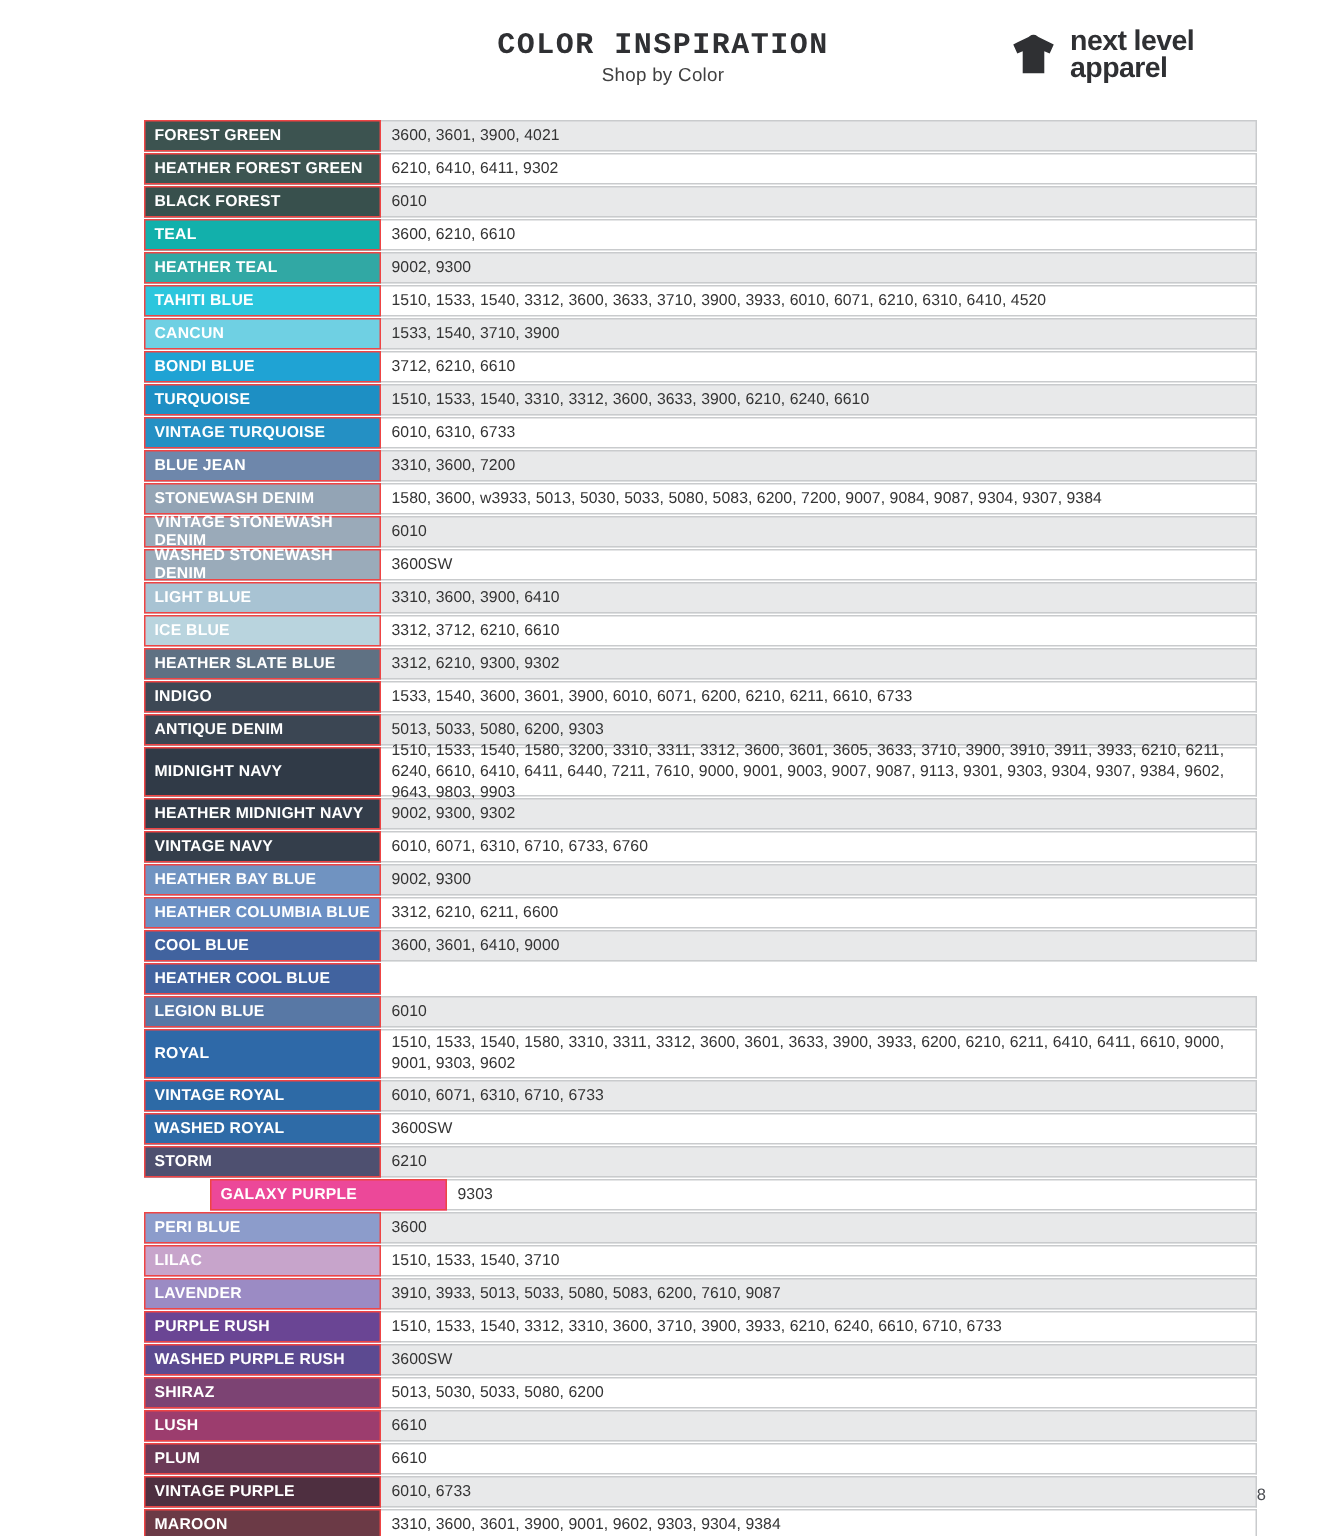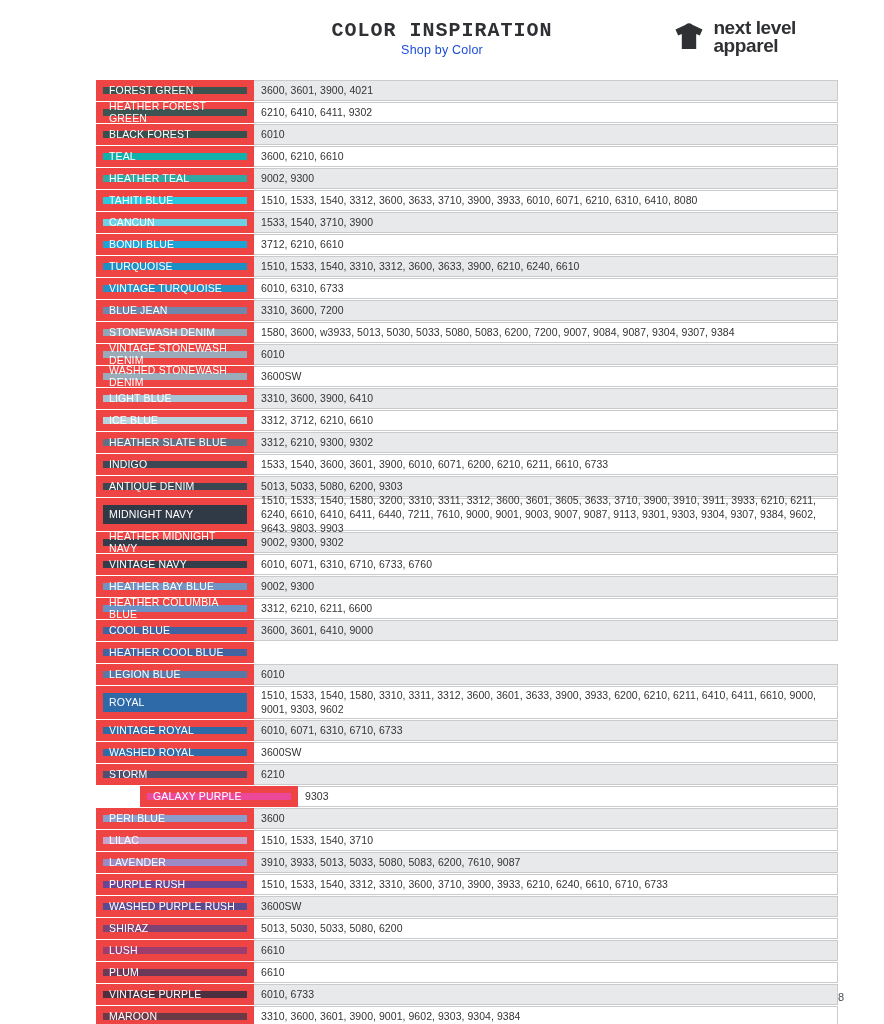--- a/index.html
+++ b/index.html
@@ -32,21 +32,21 @@
     font-size: 20px;
     font-weight: bold;
     letter-spacing: 1.0px;
     color: #2f3033;
     line-height: 1.05;
     margin: 0;
     font-family: Liberation Mono, monospace;
   }
   .doc-subtitle {
     font-size: 12.5px;
-    color: #1d4ed8;
+    color: #404040;
     letter-spacing: 0.2px;
     margin-top: 2px;
   }
   .brand {
     position: absolute;
     right: 88px;
     top: 19px;
     display: flex;
     align-items: center;
     gap: 7px;
@@ -75,27 +75,27 @@
     display: flex;
     align-items: stretch;
     border-bottom: 1px solid #ffffff;
   }
   .swatch {
     width: 158px;
     min-width: 158px;
     box-sizing: border-box;
     padding: 4px 6px 3px 6px;
     font-size: 10.5px;
-    font-weight: normal;
+    font-weight: bold;
     letter-spacing: 0.15px;
     color: #ffffff;
     display: flex;
     align-items: center;
     line-height: 1.1;
-    border: 7px solid #ef4444;
+    border: 1px solid #ef4444;
     text-transform: uppercase;
   }
   .styles-cell {
     flex: 1;
     box-sizing: border-box;
     padding: 4px 6px 3px 7px;
     font-size: 10.5px;
     color: #333333;
     display: flex;
     align-items: center;
@@ -156,21 +156,21 @@
     <div class="color-row row-h1">
       <div class="swatch" style="background: rgb(18, 176, 171);">TEAL</div>
       <div class="styles-cell shade-b">3600, 6210, 6610</div>
     </div>
     <div class="color-row row-h1">
       <div class="swatch" style="background: rgb(49, 168, 164);">HEATHER TEAL</div>
       <div class="styles-cell shade-a">9002, 9300</div>
     </div>
     <div class="color-row row-h1">
       <div class="swatch" style="background: rgb(44, 198, 221);">TAHITI BLUE</div>
-      <div class="styles-cell shade-b">1510, 1533, 1540, 3312, 3600, 3633, 3710, 3900, 3933, 6010, 6071, 6210, 6310, 6410, 8080</div>
+      <div class="styles-cell shade-b">1510, 1533, 1540, 3312, 3600, 3633, 3710, 3900, 3933, 6010, 6071, 6210, 6310, 6410, 4520</div>
     </div>
     <div class="color-row row-h1">
       <div class="swatch" style="background: rgb(111, 208, 227);">CANCUN</div>
       <div class="styles-cell shade-a">1533, 1540, 3710, 3900</div>
     </div>
     <div class="color-row row-h1">
       <div class="swatch" style="background: rgb(31, 163, 212);">BONDI BLUE</div>
       <div class="styles-cell shade-b">3712, 6210, 6610</div>
     </div>
     <div class="color-row row-h1">

